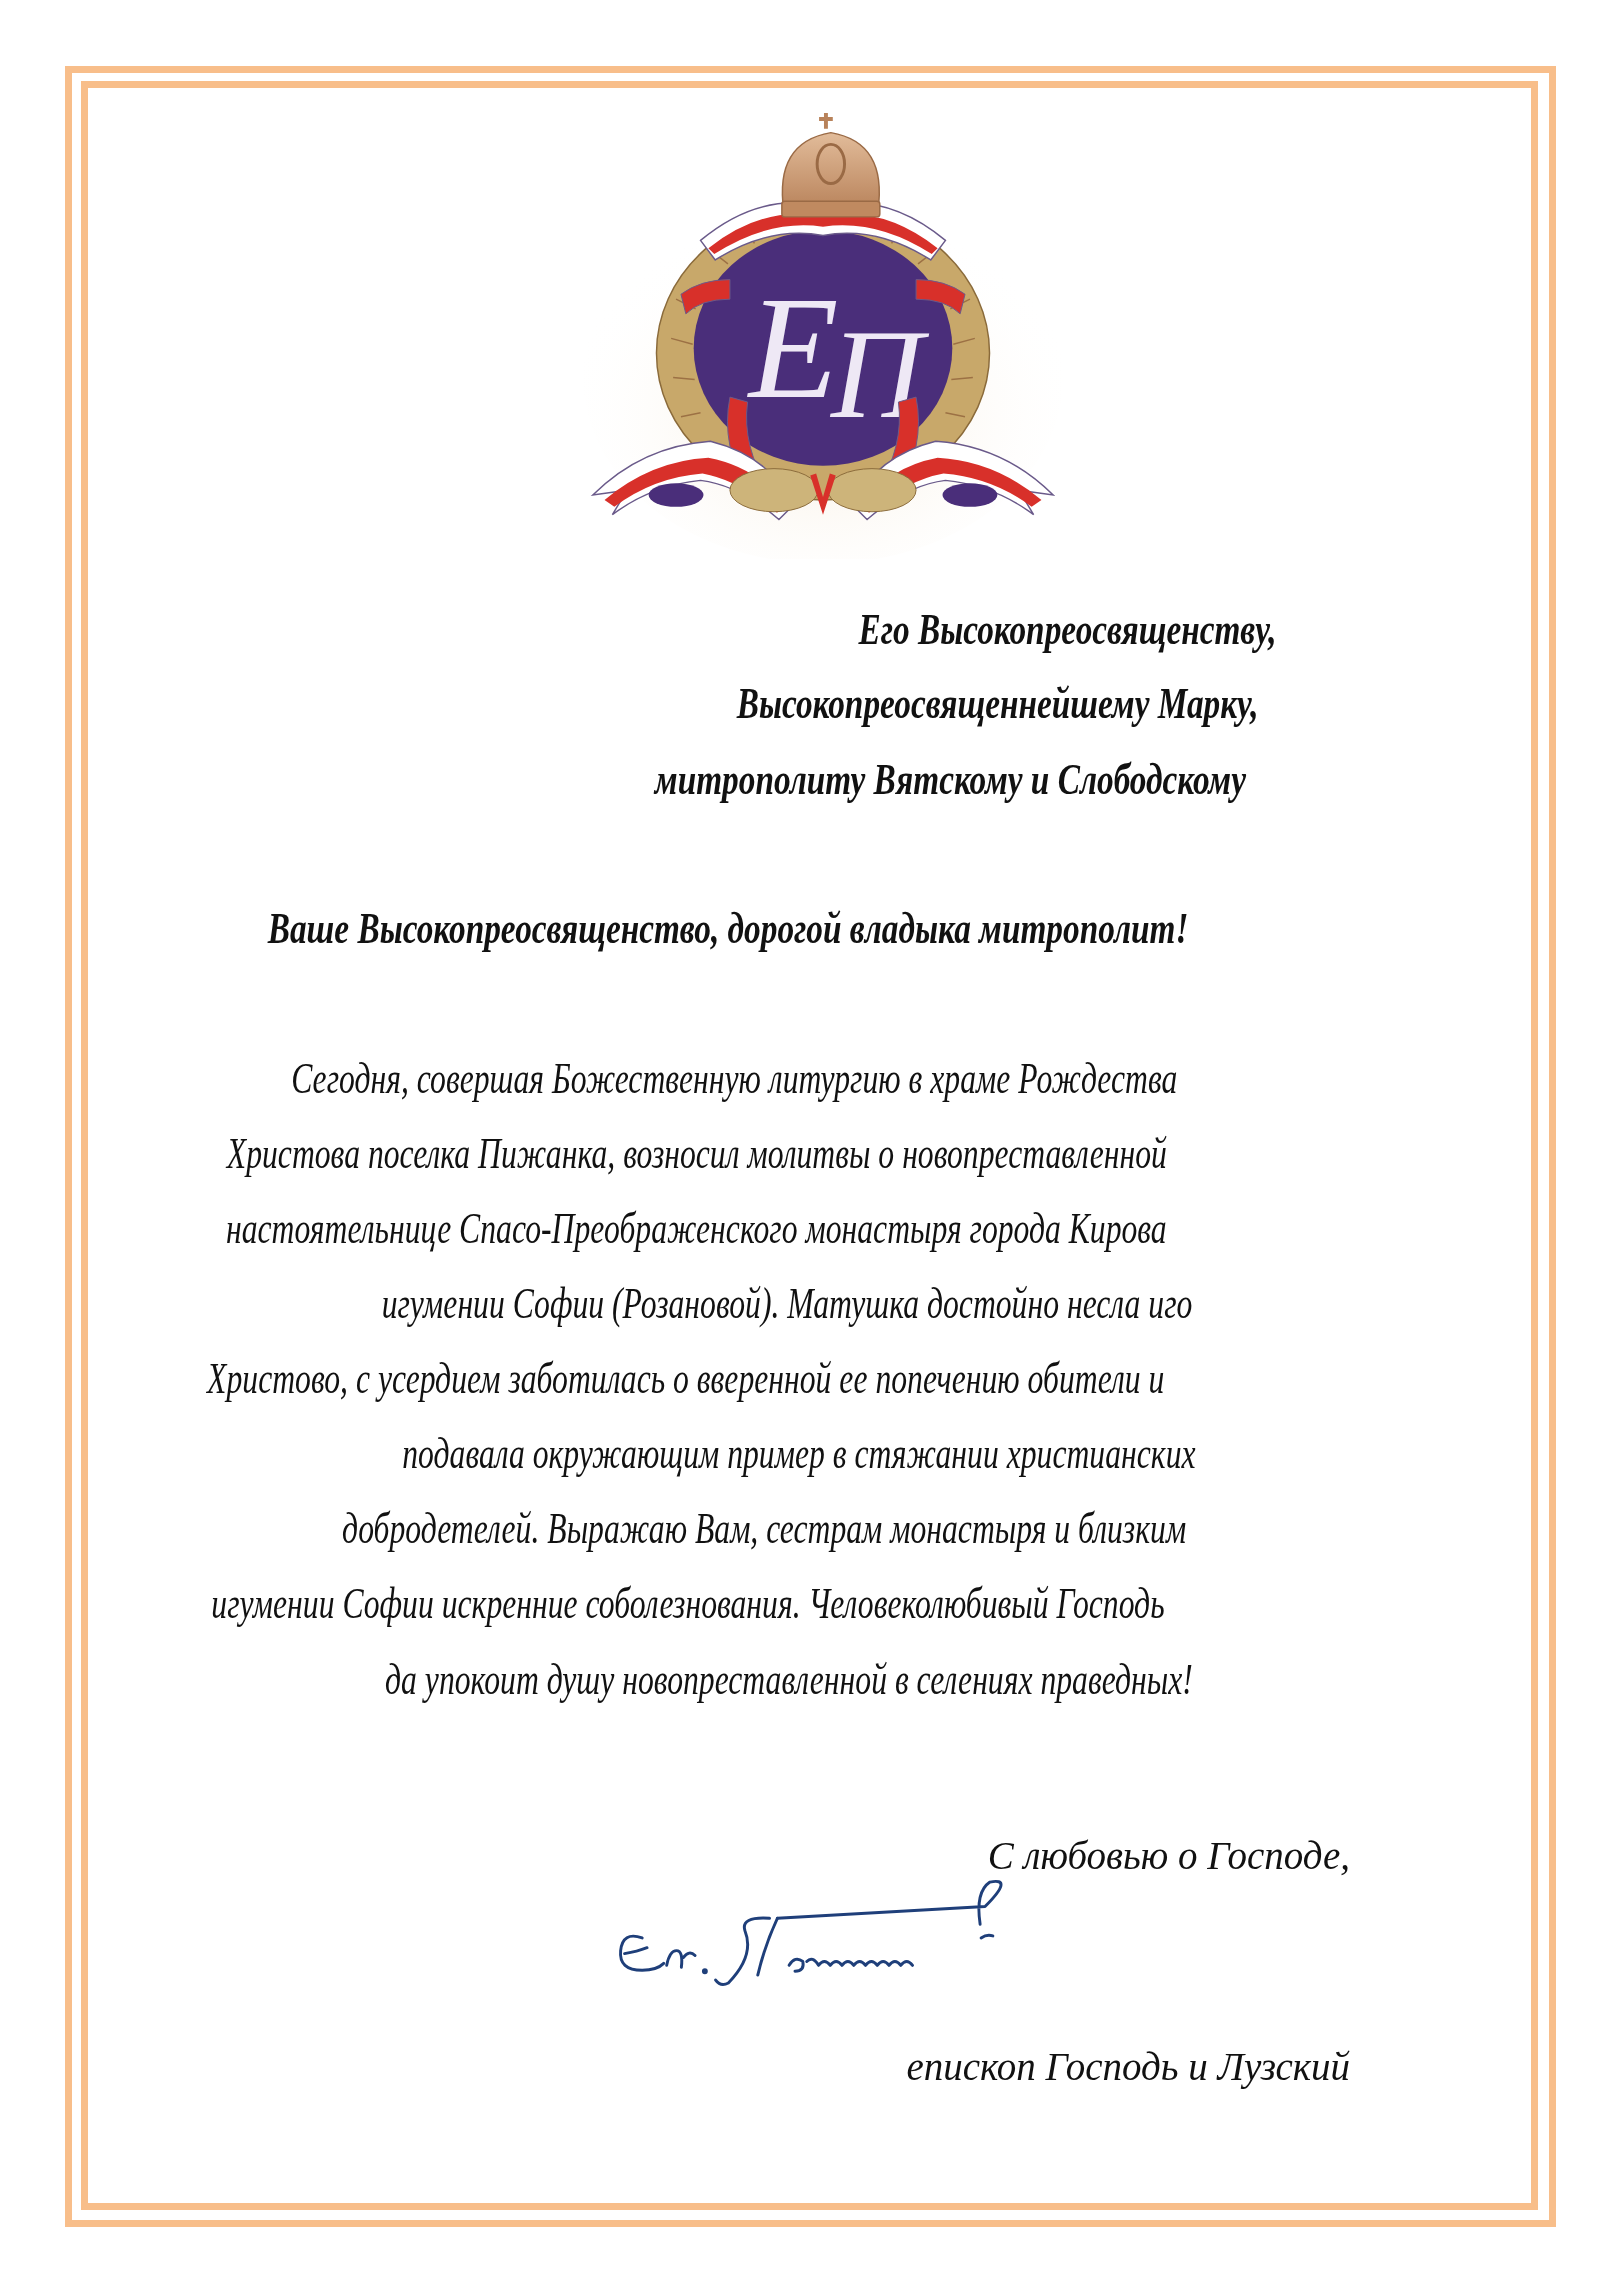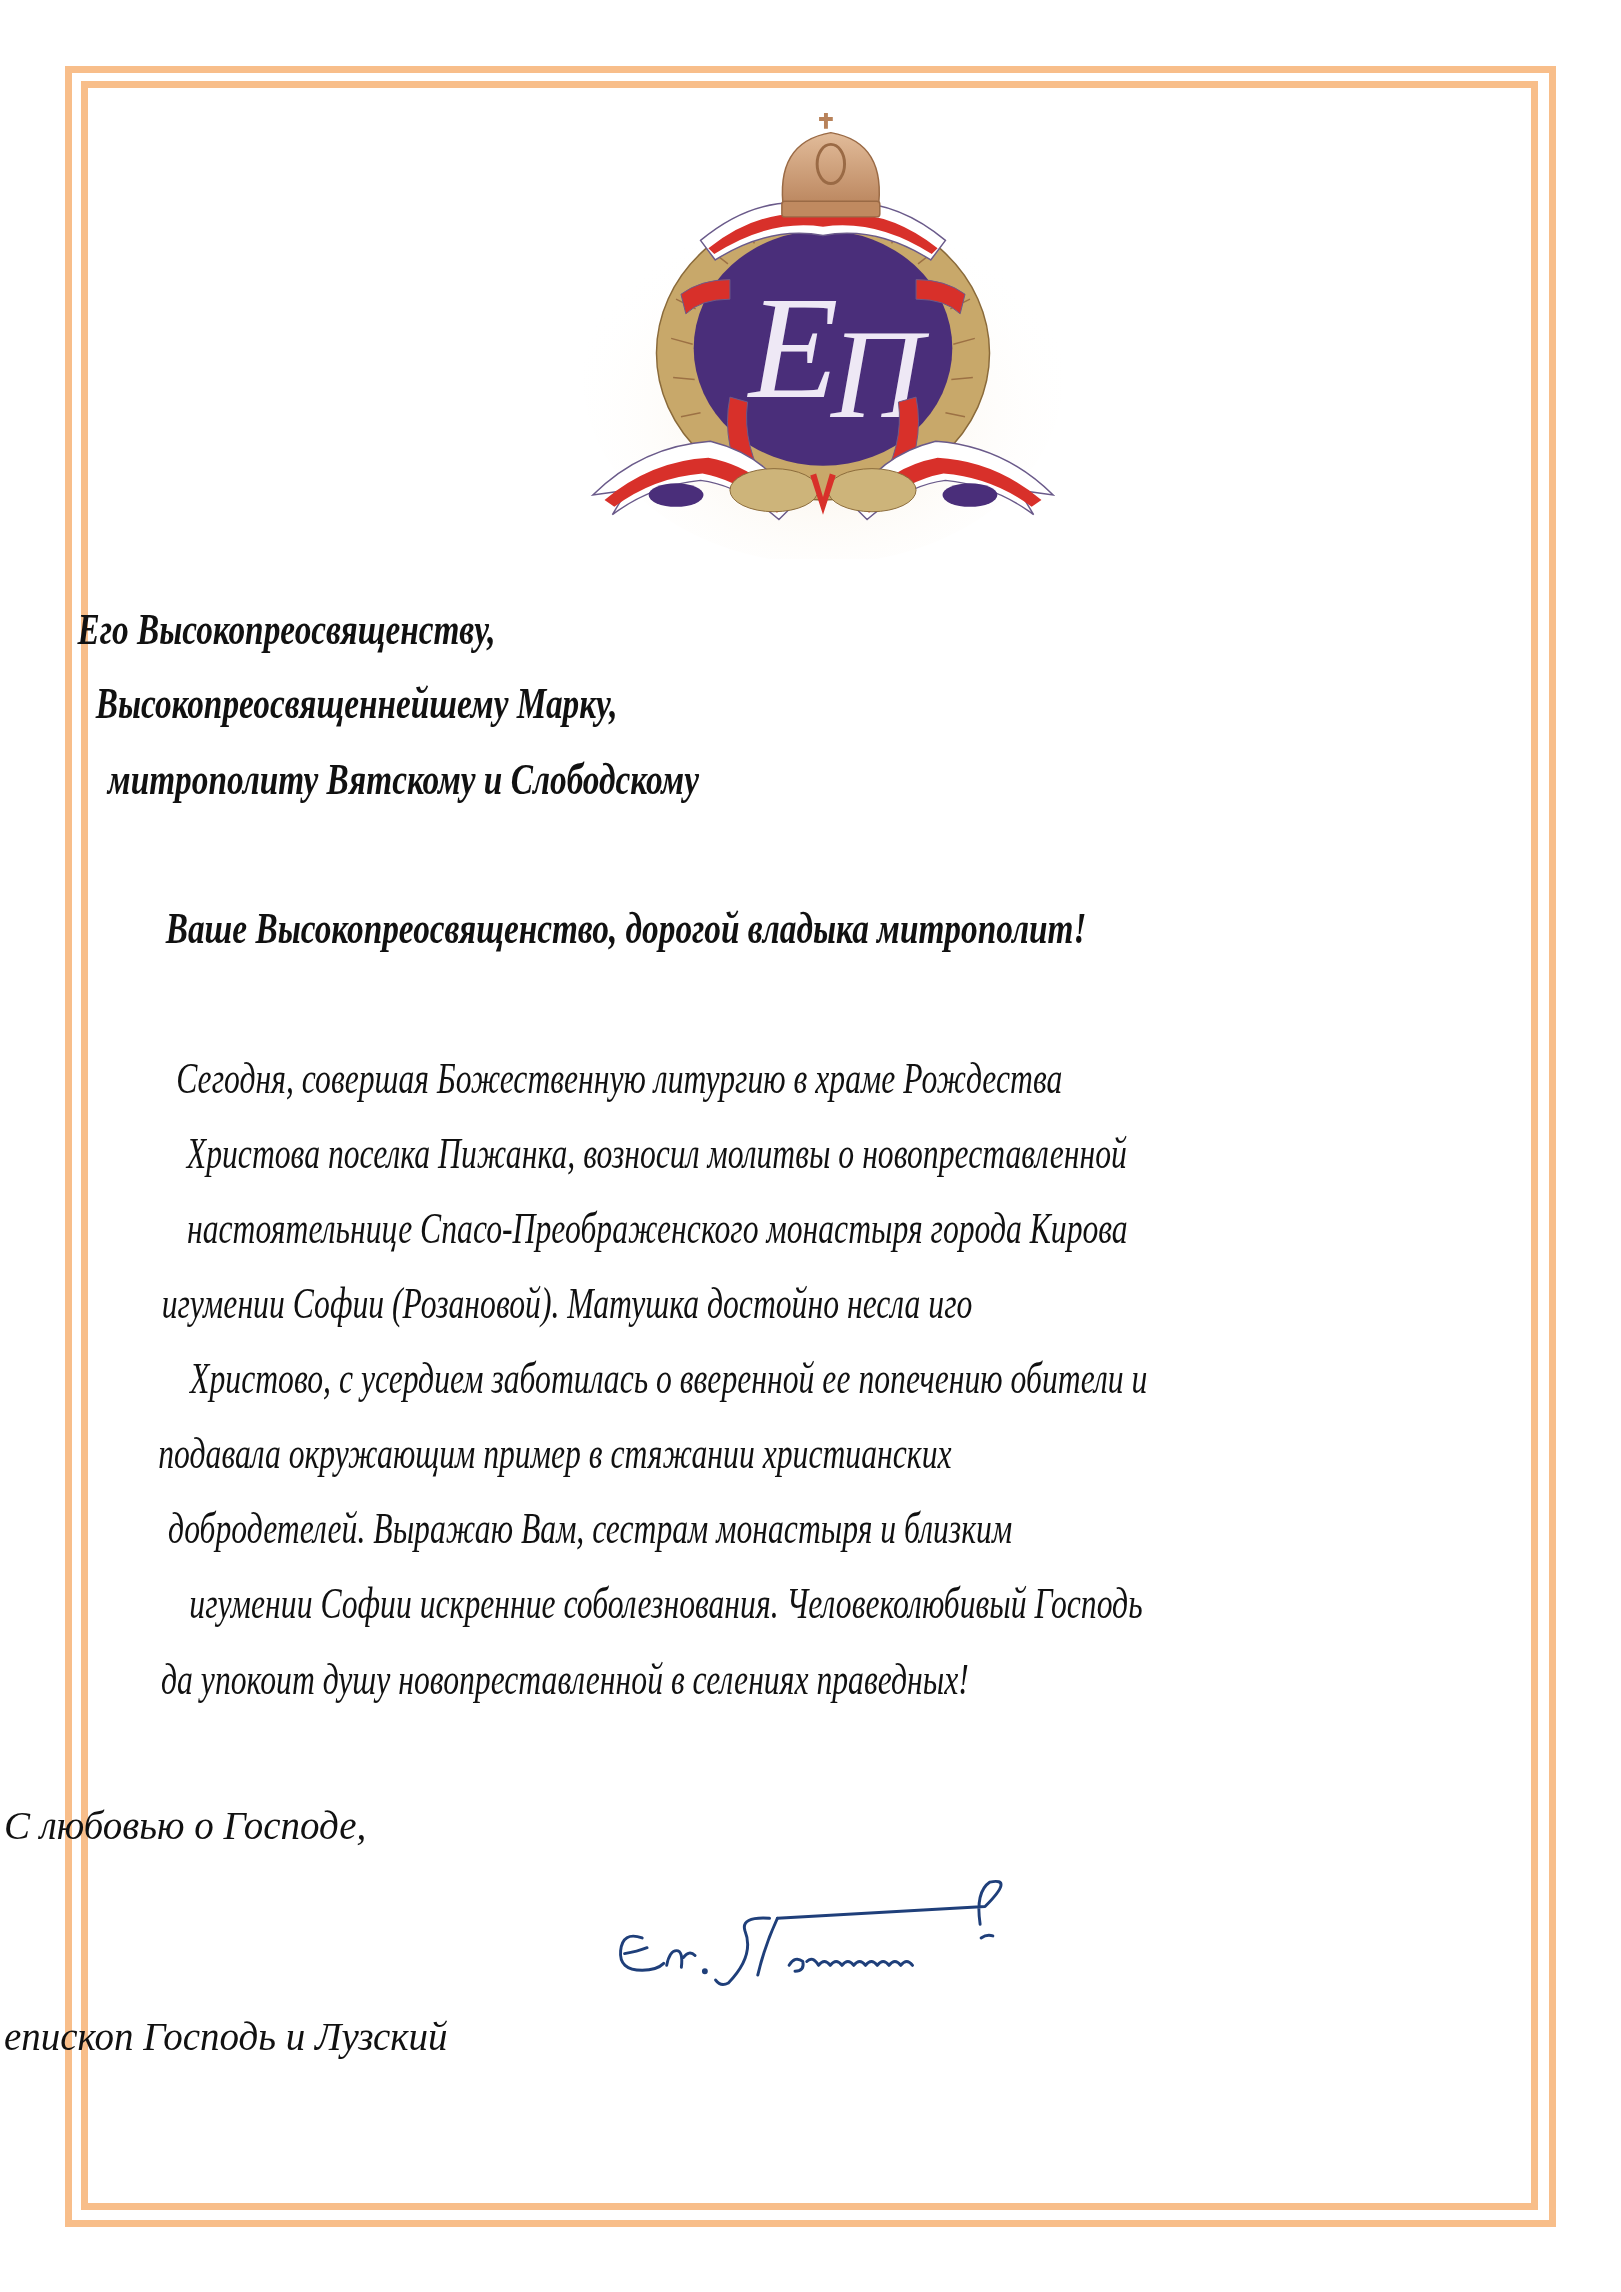--- a/index.html
+++ b/index.html
@@ -1,24 +1,24 @@
 <!DOCTYPE html>
 <html><head>
 <meta charset="utf-8">
 <style>
   html, body { margin: 0; padding: 0; background: #ffffff; }
   body { width: 1621px; height: 2293px; position: relative; overflow: hidden; font-family: "Liberation Serif", serif; color: #111; }
   .frame-outer { position: absolute; left: 65px; top: 66px; width: 1491px; height: 2161px; border: 7.8px solid #F8BE8A; box-sizing: border-box; }
   .frame-inner { position: absolute; left: 81px; top: 81px; width: 1457px; height: 2129px; border: 7.8px solid #F8BE8A; box-sizing: border-box; }
   .emblem { position: absolute; left: 583px; top: 103px; width: 480px; height: 456px; }
-  .line { position: absolute; left: 4px; width: 1339px; text-align: left; white-space: nowrap; }
+  .line { position: absolute; left: 11px; width: 1339px; text-align: right; white-space: nowrap; }
   .line > span { display: inline-block; transform-origin: center center; }
   .hdr > span { font-weight: bold; font-style: italic; font-size: 45px; transform: scaleX(0.74); }
   .body-line > span { font-style: italic; font-size: 44px; transform: scaleX(0.72); }
-  .closing > span { font-style: italic; font-size: 39px; }
+  .closing > span { font-style: italic; font-size: 39px; margin-top: 30px; }
   .signature { position: absolute; left: 603px; top: 1877px; width: 431px; height: 113px; }
 </style>
 </head>
 <body>
 
 <div class="frame-outer"></div>
 <div class="frame-inner"></div>
 
 <svg class="emblem" viewBox="0 0 490 465" xmlns="http://www.w3.org/2000/svg">
   <defs>

